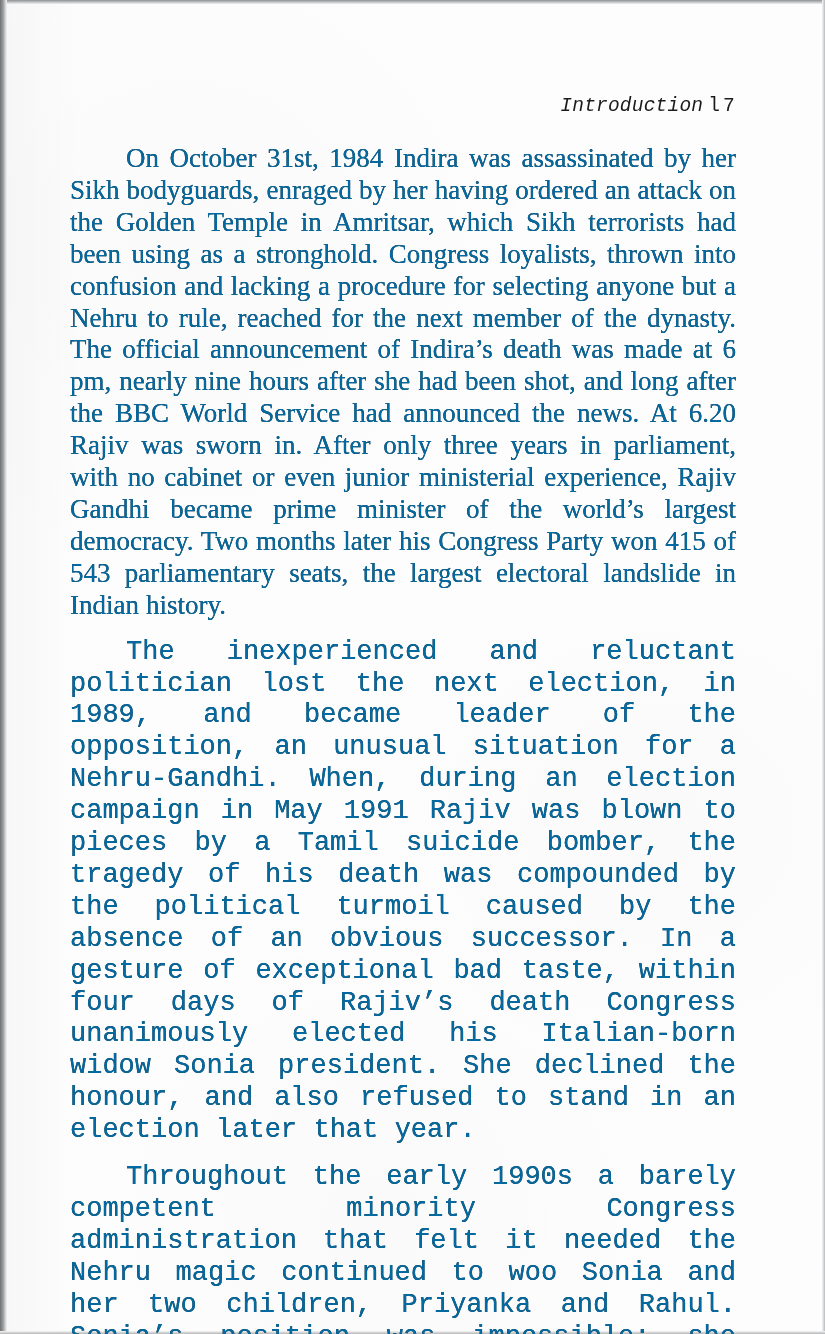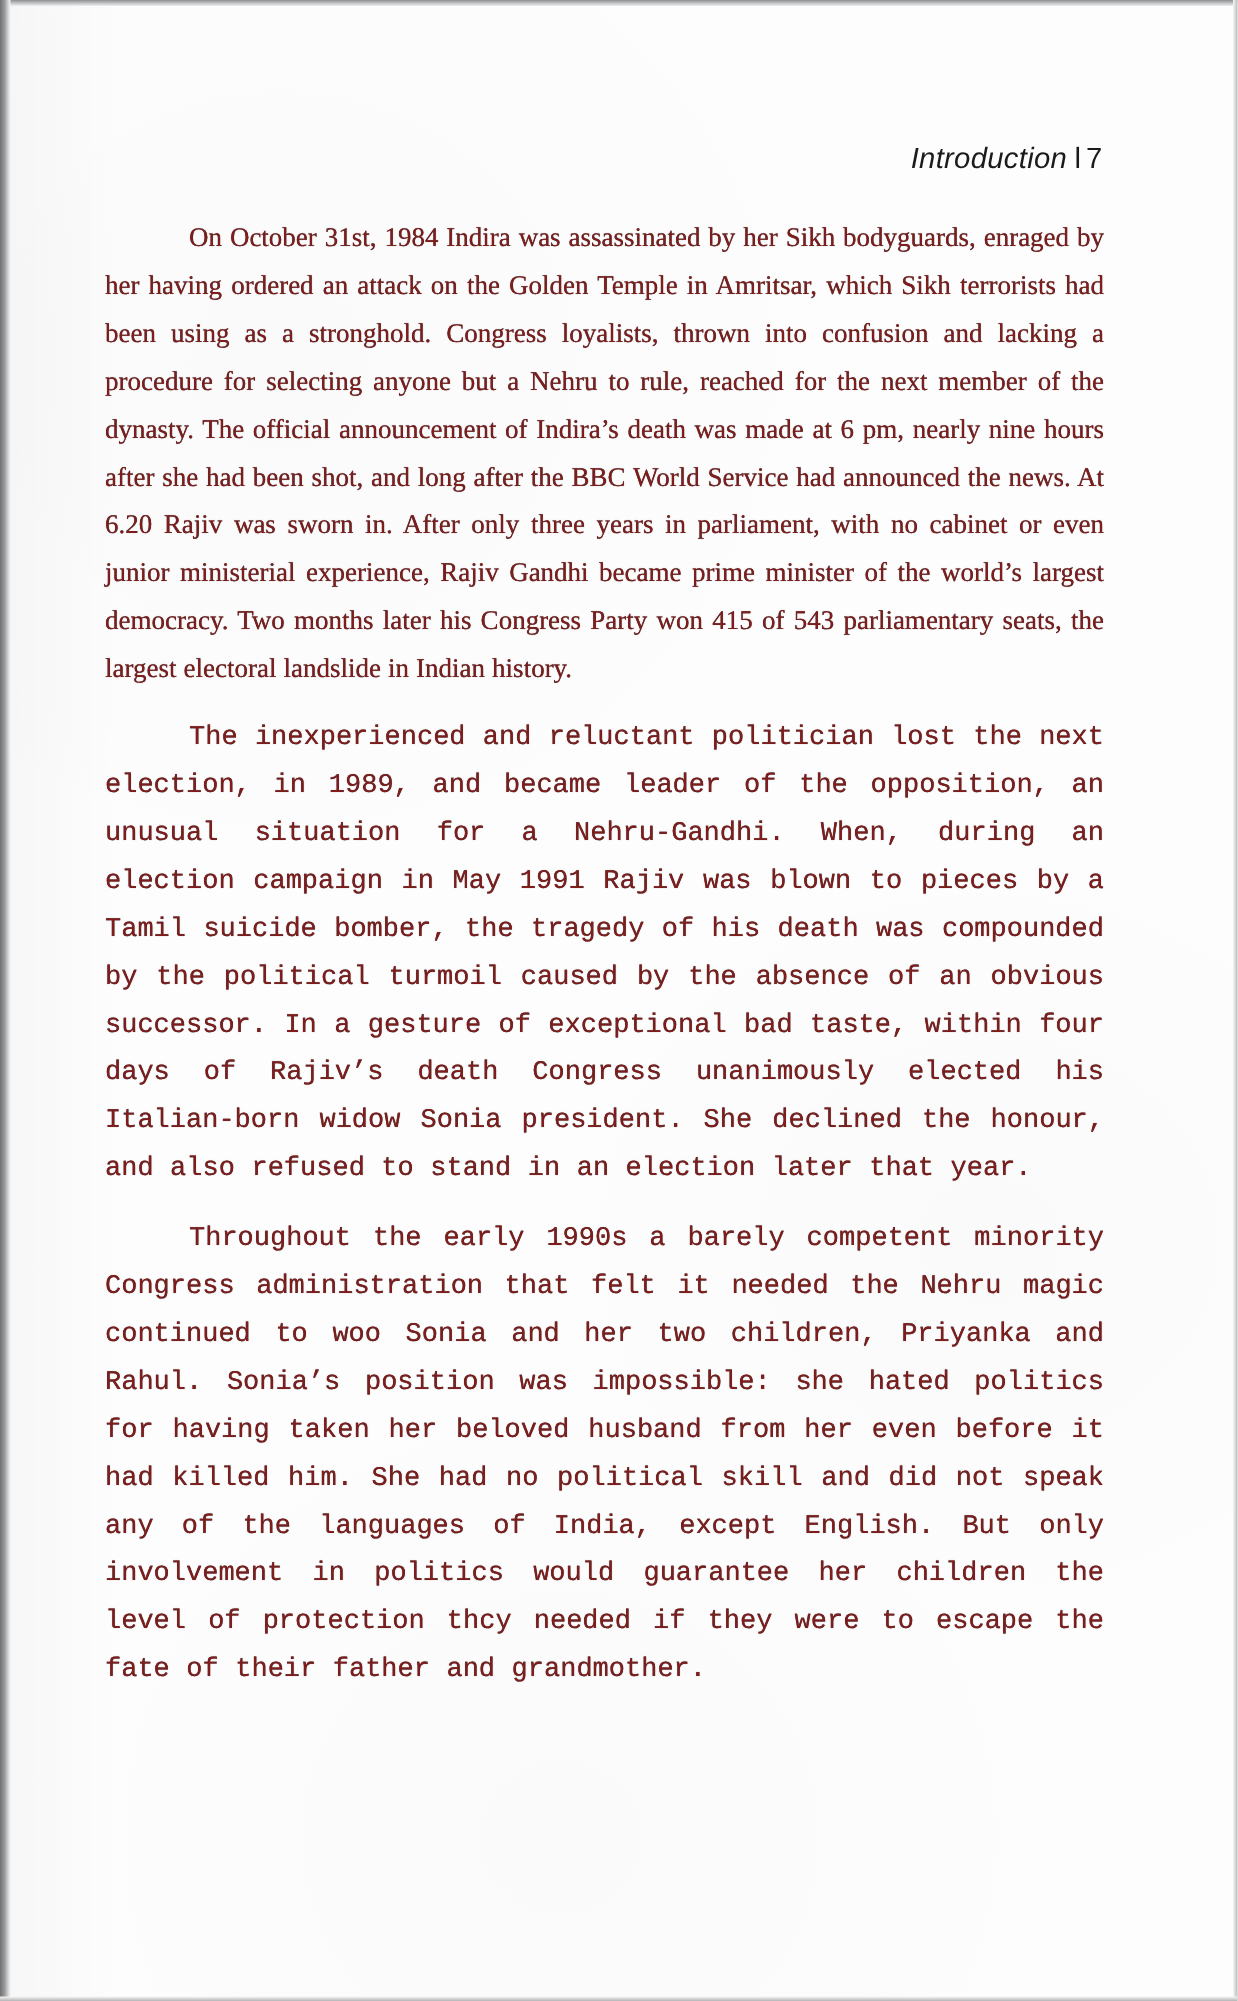--- a/index.html
+++ b/index.html
@@ -71,21 +71,21 @@
     left: 0;
     width: 825px;
     height: 1334px;
   }
 
   
   .running-head {
     position: absolute;
     top: 95px;
     right: 90px;
-    font-family: Liberation Sans, sans-serif;
+    font-family: Liberation Mono, monospace;
     font-style: italic;
     font-size: 19.5px;
     color: #1b1b1b;
     letter-spacing: 0.2px;
     white-space: nowrap;
   }
   .running-head .folio-sep {
     font-style: normal;
     padding: 0 3px 0 5px;
   }
@@ -96,23 +96,23 @@
   .body-text {
     position: absolute;
     top: 143px;
     left: 70px;
     width: 666px;
   }
 
   .body-text p {
     margin: 0 0 0 0;
     font-family: "Liberation Serif", "DejaVu Serif", serif;
-    font-size: 18px;
+    font-size: 27px;
     line-height: 31.9px;
-    color: #7f1d1d;
+    color: #0369a1;
     text-align: justify;
     text-indent: 56px;
     -webkit-font-smoothing: none;
     
     text-shadow: 0 0 0.45px rgba(0,0,0,0.85);
     word-spacing: 0.2px;
   }
 
   .body-text p + p {
     margin-top: 15px;

